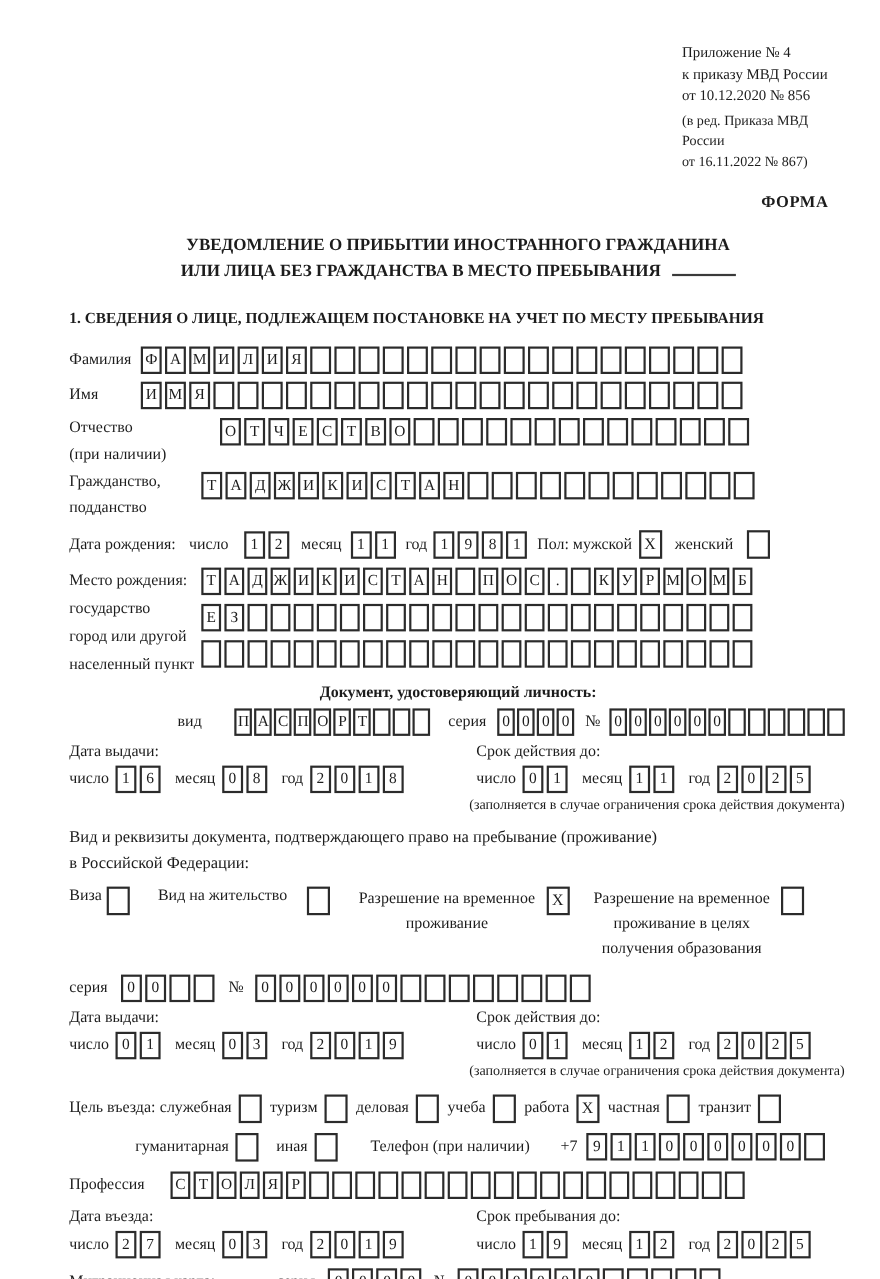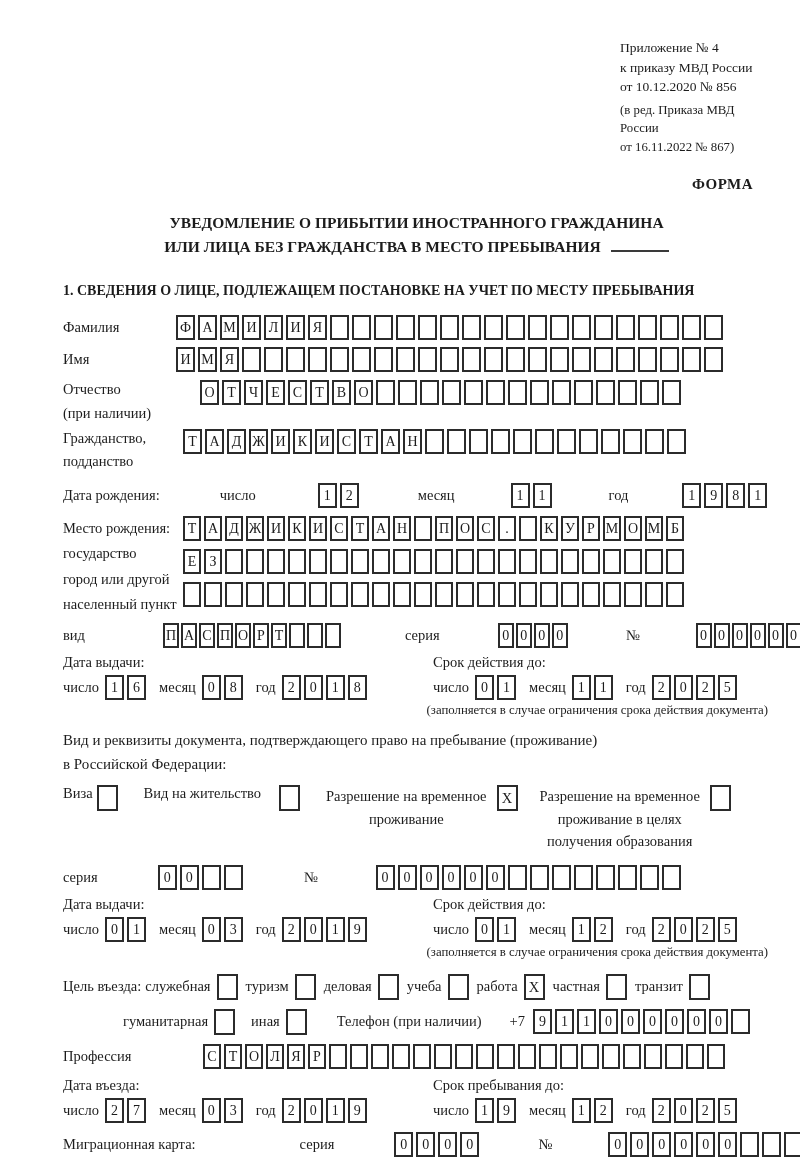--- a/index.html
+++ b/index.html
@@ -34,21 +34,21 @@
   }
   .cells.sm .cell { width: 16px; margin-right: 2px; }
   .cells.md .cell { width: 18px; }
   .checkbox {
     display:inline-block; width: 21px; height: 26px;
     border: 2px solid #2b2b2b; text-align:center;
     font-size: 14.5px; line-height: 23px; vertical-align: middle;
     flex: 0 0 auto;
   }
 
-  .frow { display:flex; align-items:center; margin-top: 7px; font-size: 14.5px; gap: 48px; }
+  .frow { display:flex; align-items:center; margin-top: 7px; font-size: 14.5px; }
   .frow .lbl { flex: 0 0 auto; }
 
   .lblcol { flex: 0 0 auto; font-size: 14.5px; line-height: 1.6; }
   .multirow { display:flex; align-items:flex-start; margin-top: 6px; }
   .stack .cells { display:flex; margin-bottom: 8px; }
   .stack .cells:last-child { margin-bottom: 0; }
 
   .center-heading { text-align:center; font-weight:bold; font-size: 14.5px; margin-top: 8px; }
 
   
@@ -327,21 +327,22 @@
           <span class="cell"></span>
           <span class="cell"></span>
           <span class="cell"></span>
           <span class="cell"></span>
           <span class="cell"></span>
           <span class="cell"></span>
         </span>
     </div>
   </div>
 
-  <div class="frow" style="margin-top:5px;">
+  <div class="center-heading" style="margin-top:4px;">Документ, удостоверяющий личность:</div>
+  <div class="frow" style="margin-top:5px;justify-content:flex-end;">
     <span class="lbl" style="width:52px;">вид</span>
     <span class="cells sm">
         <span class="cell">П</span>
         <span class="cell">А</span>
         <span class="cell">С</span>
         <span class="cell">П</span>
         <span class="cell">О</span>
         <span class="cell">Р</span>
         <span class="cell">Т</span>
         <span class="cell"></span>

